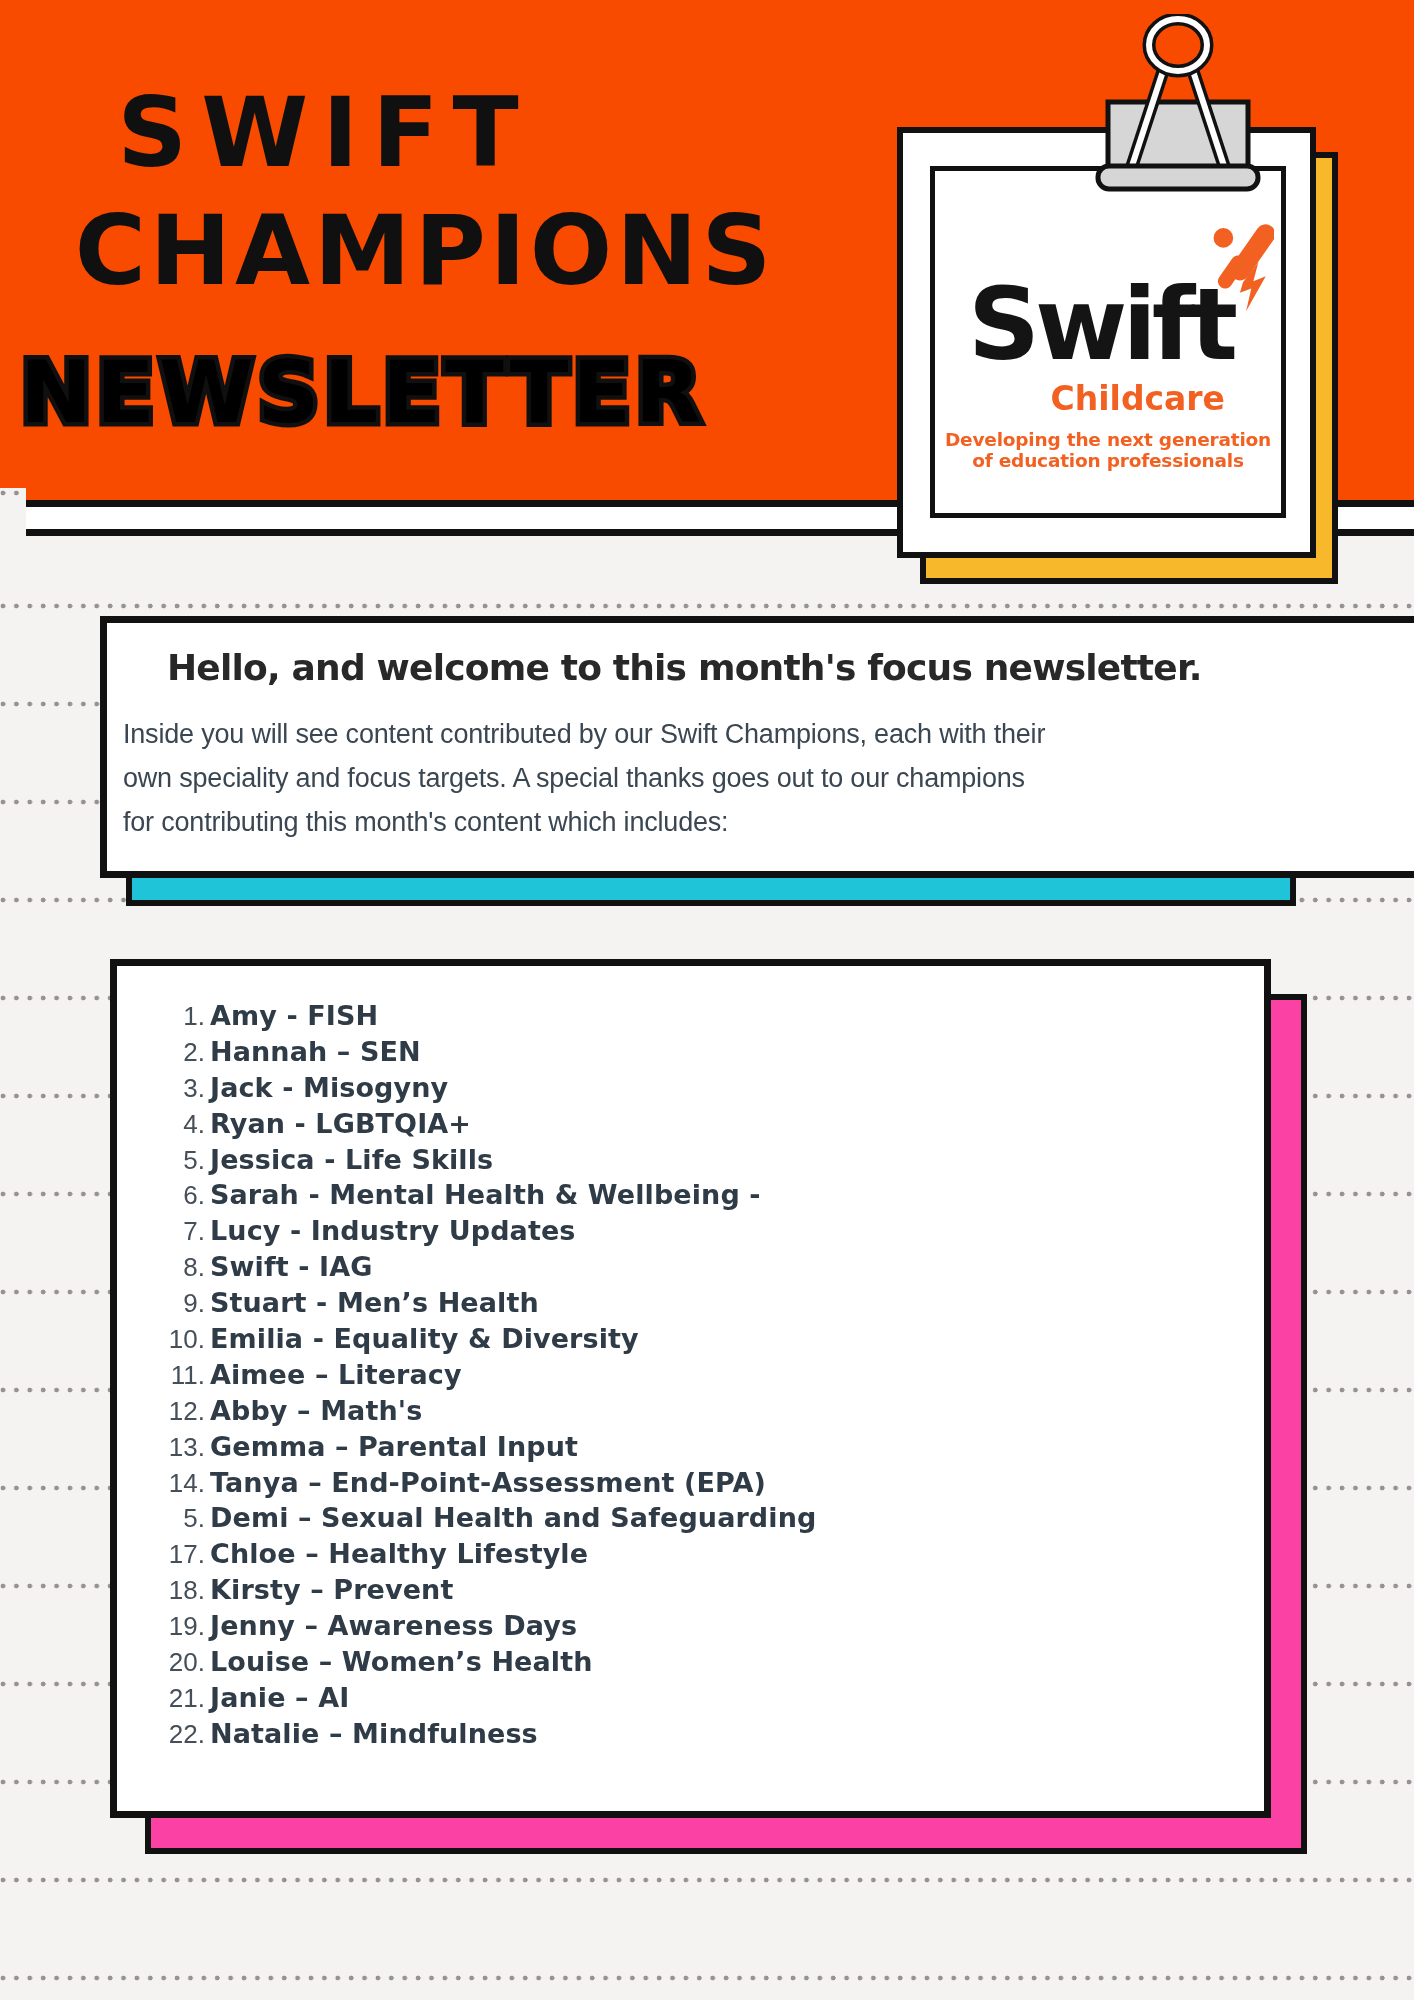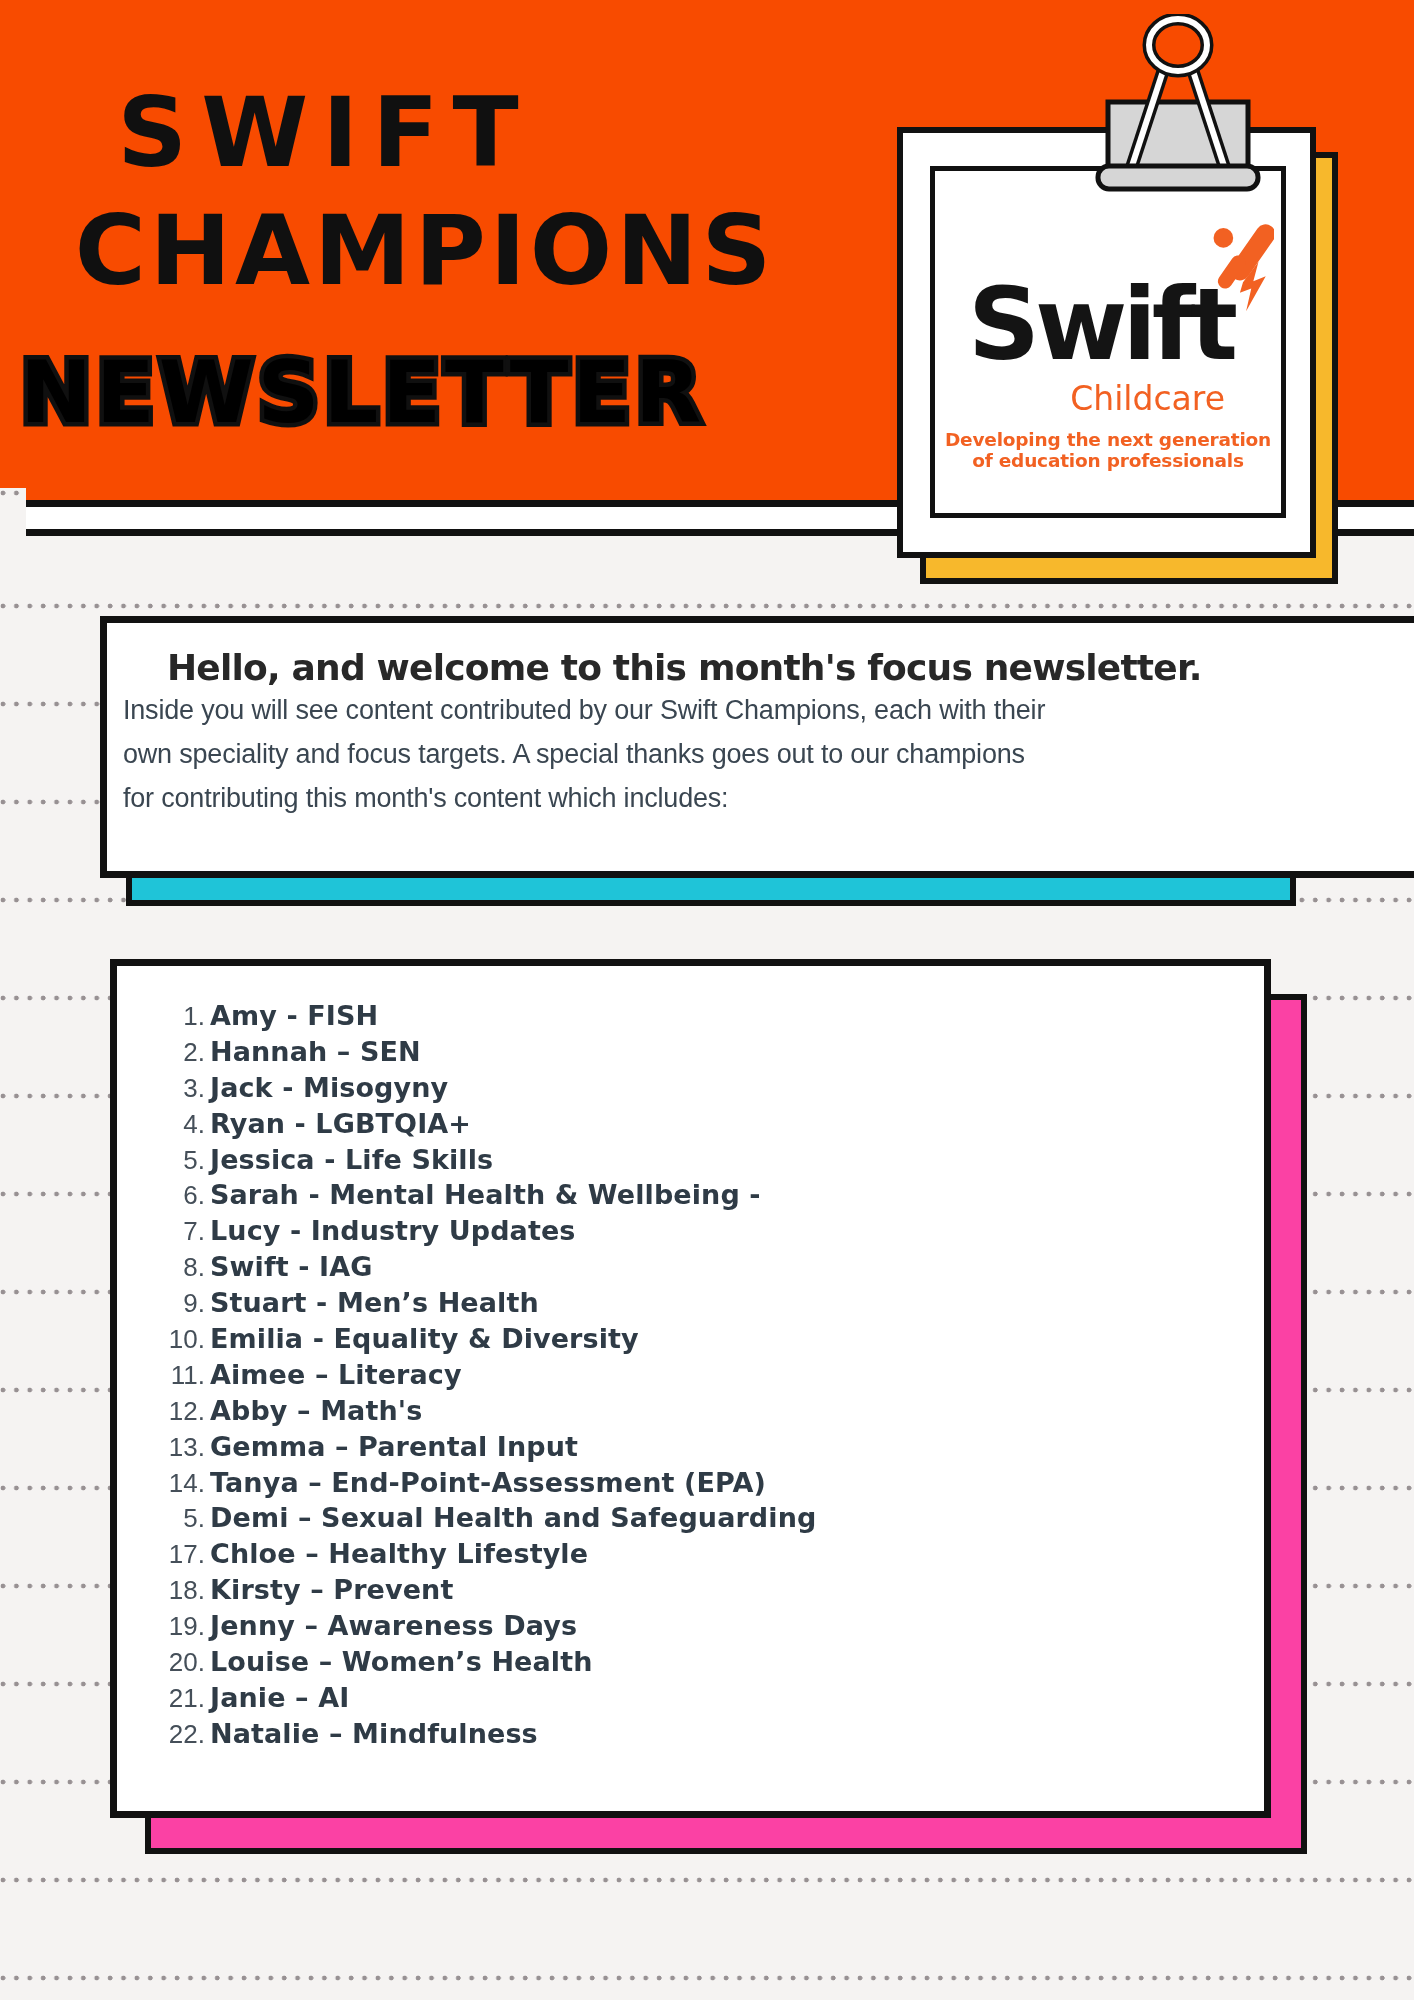--- a/index.html
+++ b/index.html
@@ -46,34 +46,34 @@
   
   .yellow-card{position:absolute;left:920px;top:152px;width:418px;height:432px;
     background:var(--yellow);border:6px solid var(--ink);box-sizing:border-box;z-index:4;}
   .logo-card{position:absolute;left:897px;top:127px;width:419px;height:431px;
     background:#fff;border:6px solid var(--ink);box-sizing:border-box;z-index:5;}
   .logo-inner{position:absolute;left:930px;top:166px;width:356px;height:352px;
     background:#fff;border:5px solid var(--ink);box-sizing:border-box;z-index:6;}
   .logo-mark{position:absolute;left:277px;top:53px;width:62px;height:94px;}
   .brand-word{position:absolute;left:33px;top:104px;font-size:100px;font-weight:800;
     letter-spacing:-5px;color:#141414;line-height:1;}
-  .brand-sub{position:absolute;right:56px;top:208px;font-size:33px;font-weight:400;
+  .brand-sub{position:absolute;right:56px;top:208px;font-size:33px;font-weight:700;
     color:var(--brand-orange);letter-spacing:0px;text-align:center;}
   .tagline{position:absolute;left:0;right:0;top:258px;text-align:center;
     color:var(--brand-orange);font-weight:700;font-size:18.5px;line-height:21px;letter-spacing:-0.2px;}
   .clip{position:absolute;left:1092px;top:14px;width:172px;height:180px;z-index:7;}
   
   .teal-shadow{position:absolute;left:126px;top:643px;width:1170px;height:263px;
     background:var(--teal);border:6px solid var(--ink);box-sizing:border-box;z-index:3;}
   .welcome-card{position:absolute;left:100px;top:616px;width:1328px;height:262px;
     background:#fff;border:7px solid var(--ink);box-sizing:border-box;z-index:4;
     padding:24px 8px 0 16px;}
   .welcome-heading{margin-left:44px;font-size:36px;font-weight:800;letter-spacing:-0.8px;
     color:#282828;white-space:nowrap;font-family:"DejaVu Sans",sans-serif;}
-  .welcome-body{margin-top:0;color:var(--text-body);}
+  .welcome-body{margin-top:24px;color:var(--text-body);}
   .welcome-body .bline{font-size:27px;line-height:44px;letter-spacing:-0.2px;white-space:nowrap;
     font-family:"Liberation Sans",sans-serif;}
   
   .pink-shadow{position:absolute;left:145px;top:994px;width:1162px;height:860px;
     background:var(--pink);border:6px solid var(--ink);box-sizing:border-box;z-index:3;}
   .list-card{position:absolute;left:110px;top:959px;width:1161px;height:859px;
     background:#fff;border:7px solid var(--ink);box-sizing:border-box;z-index:4;}
   .champions{list-style:none;margin:0;padding:0;position:absolute;left:0;top:34px;right:20px;}
   .champions li{display:flex;align-items:baseline;height:35.9px;}
   .champions .num{width:88px;text-align:right;margin-right:5px;font-size:26px;font-weight:400;

